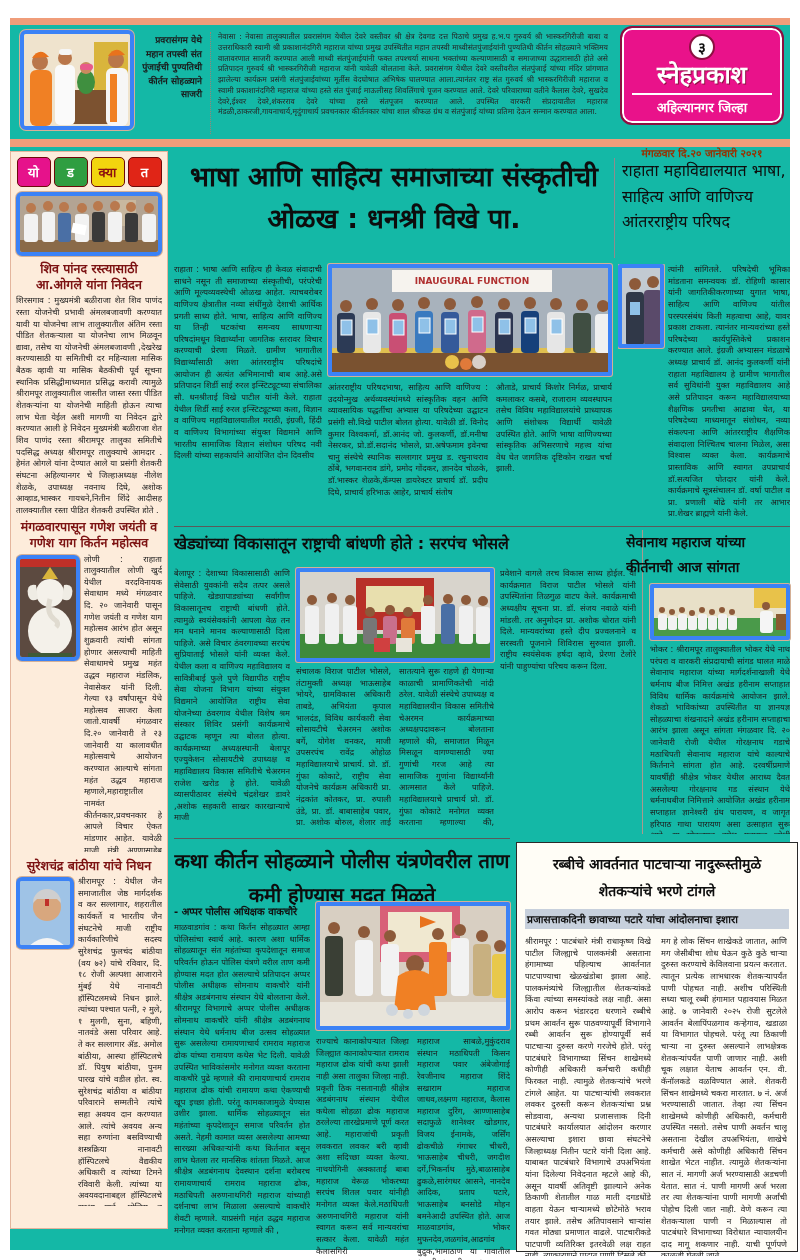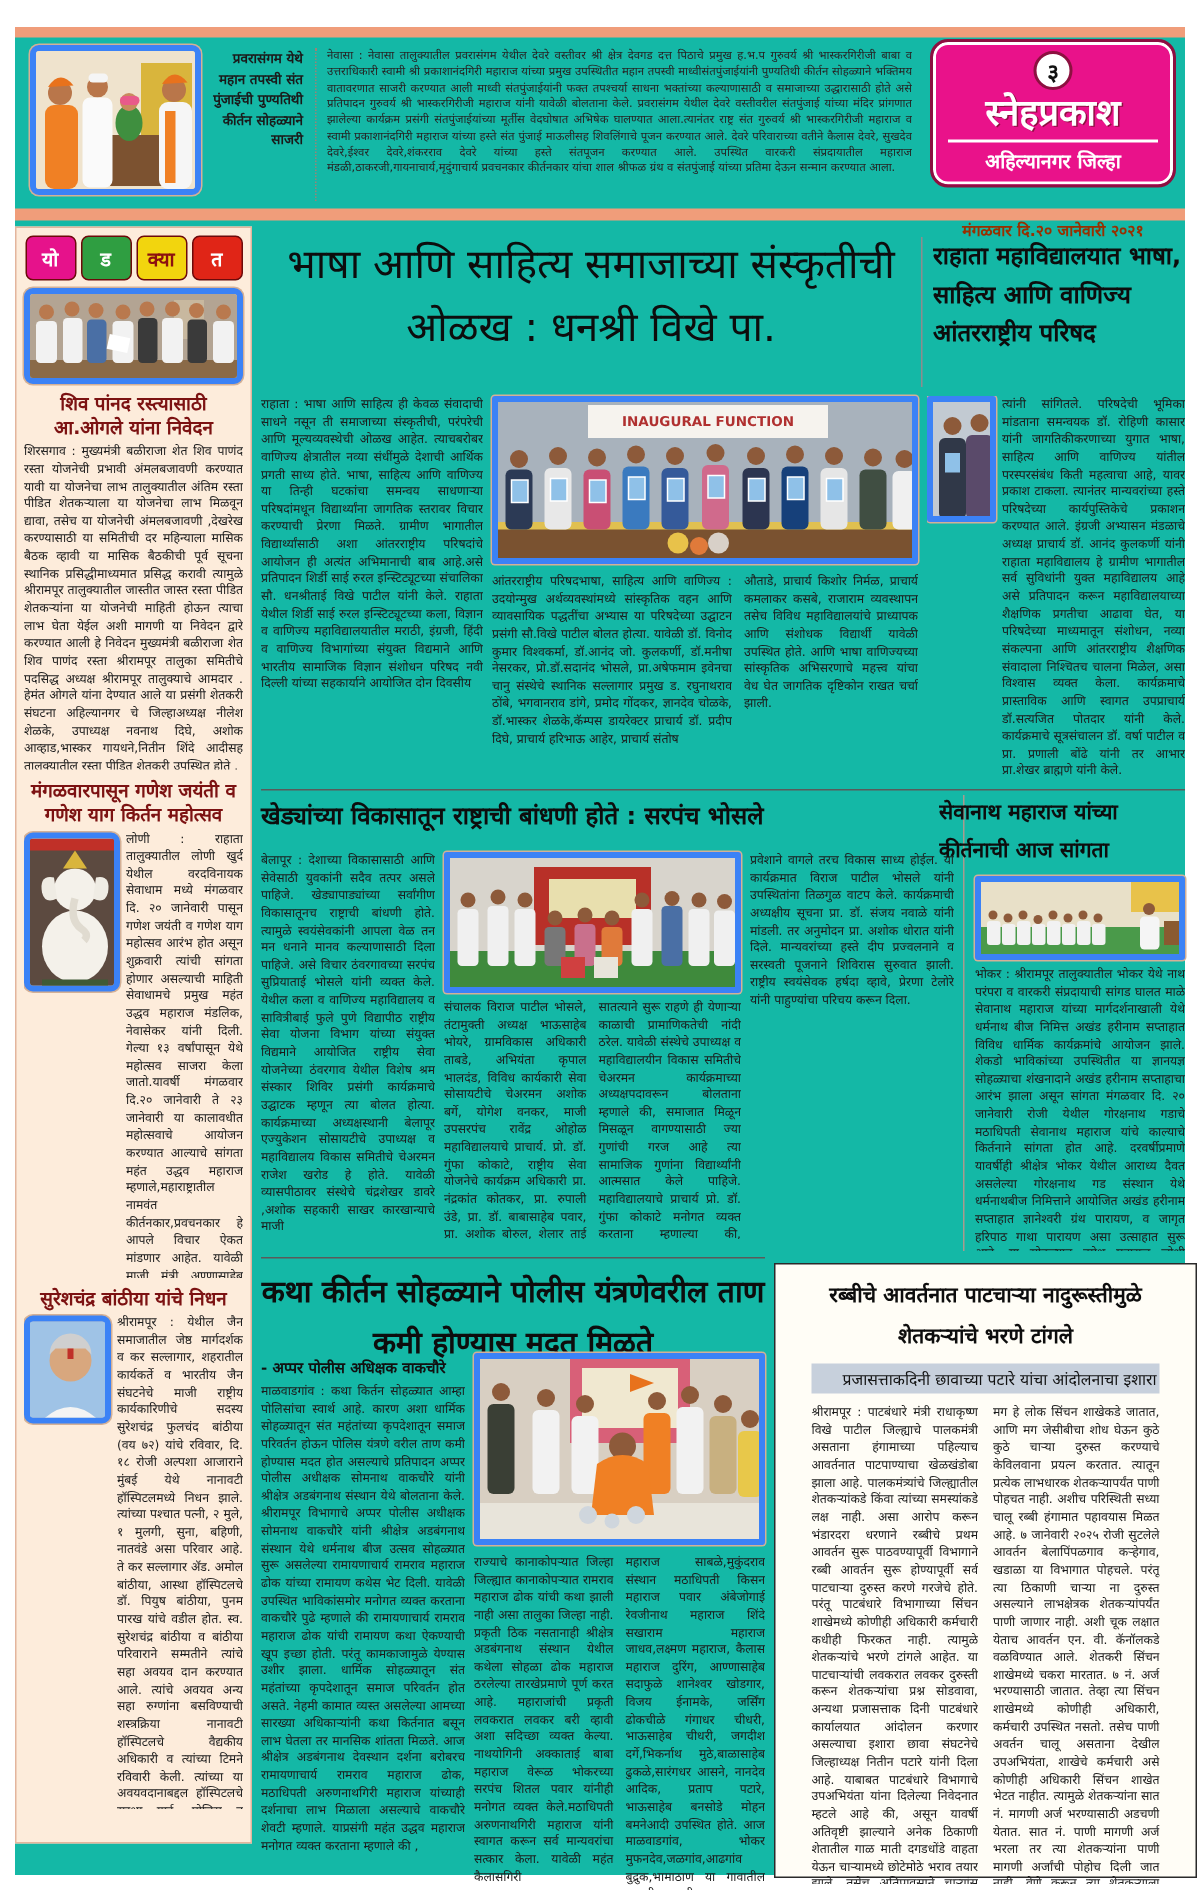--- a/index.html
+++ b/index.html
@@ -16,29 +16,29 @@
   .photo svg{display:block}
   .leftbox{border:1px solid #e3b59d;padding:5px;background:#fdecdb}
   .logo-row{display:flex;gap:3px;justify-content:center;margin-bottom:5px}
   .logo-box{width:34px;height:30px;border:1px solid #6d0a0a;border-radius:5px;display:flex;align-items:center;justify-content:center;font-weight:bold;font-size:13px;color:#fff}
   .masthead{width:164px;background:#e9128a;border:2px solid #8c1040;border-radius:12px;box-shadow:inset 0 0 0 2px #ffffff;padding:6px 4px 7px;position:relative;text-align:center}
   .masthead .num{width:26px;height:26px;background:#fff;border:2px solid #8c1040;border-radius:50%;margin:0 auto;font-weight:bold;font-size:15px;color:#111;display:flex;align-items:center;justify-content:center}
   .masthead .title{color:#fff;font-weight:bold;font-size:24px;line-height:1.15;margin-top:2px;text-shadow:1px 1px 0 #8c1040}
   .masthead .sub{color:#fff;font-weight:bold;font-size:13px;border-top:2px solid #fff;margin:3px 6px 0;padding-top:3px}
   .date-line{color:#983000;font-weight:bold;font-size:10.5px;text-align:center}
   .caption-sm{font-size:9px;font-weight:bold;text-align:right;line-height:1.5;color:#1a1a1a}
-  .headline-xl{font-weight:normal;color:#0d0d0d;font-size:27px;line-height:1.55;text-align:center}
-  .headline-side{font-weight:bold;color:#0d0d0d;font-size:16px;line-height:1.6}
+  .headline-xl{font-weight:bold;color:#0d0d0d;font-size:27px;line-height:1.55;text-align:center}
+  .headline-side{font-weight:normal;color:#0d0d0d;font-size:16px;line-height:1.6}
   .headline-l{font-weight:bold;color:#0d0d0d;font-size:16px;white-space:nowrap;}
   .headline-m{font-weight:bold;color:#0d0d0d;font-size:20px;line-height:1.7;text-align:center}
   .headline-sev{font-weight:bold;color:#0d0d0d;font-size:14px;line-height:1.8}
   .headline-box{font-weight:bold;color:#0d0d0d;font-size:14px;line-height:1.9;text-align:center}
-  .subhead-hl{background:#c7d0dc;font-weight:normal;font-size:10.5px;text-align:right;padding:3px 2px;color:#111}
+  .subhead-hl{background:#c7d0dc;font-weight:bold;font-size:10.5px;text-align:left;padding:3px 2px;color:#111}
   .byline{font-weight:bold;font-size:10px;color:#111}
-  .rabbi-box{background:#fffdf6;border:1.5px solid #2a2a2a;padding:8px 24px 6px}
+  .rabbi-box{background:#fffdf6;border:1.5px solid #2a2a2a;padding:8px 8px 6px}
 </style>
 </head>
 <body>
 
 <div class="content">
 
   <div class="abs stripe" style="left:0;top:0;width:780px;height:7px"></div>
 
   <div class="abs photo" style="left:10px;top:12px;width:114px;height:100px">
     <svg width="110" height="96" viewBox="0 0 110 96">

